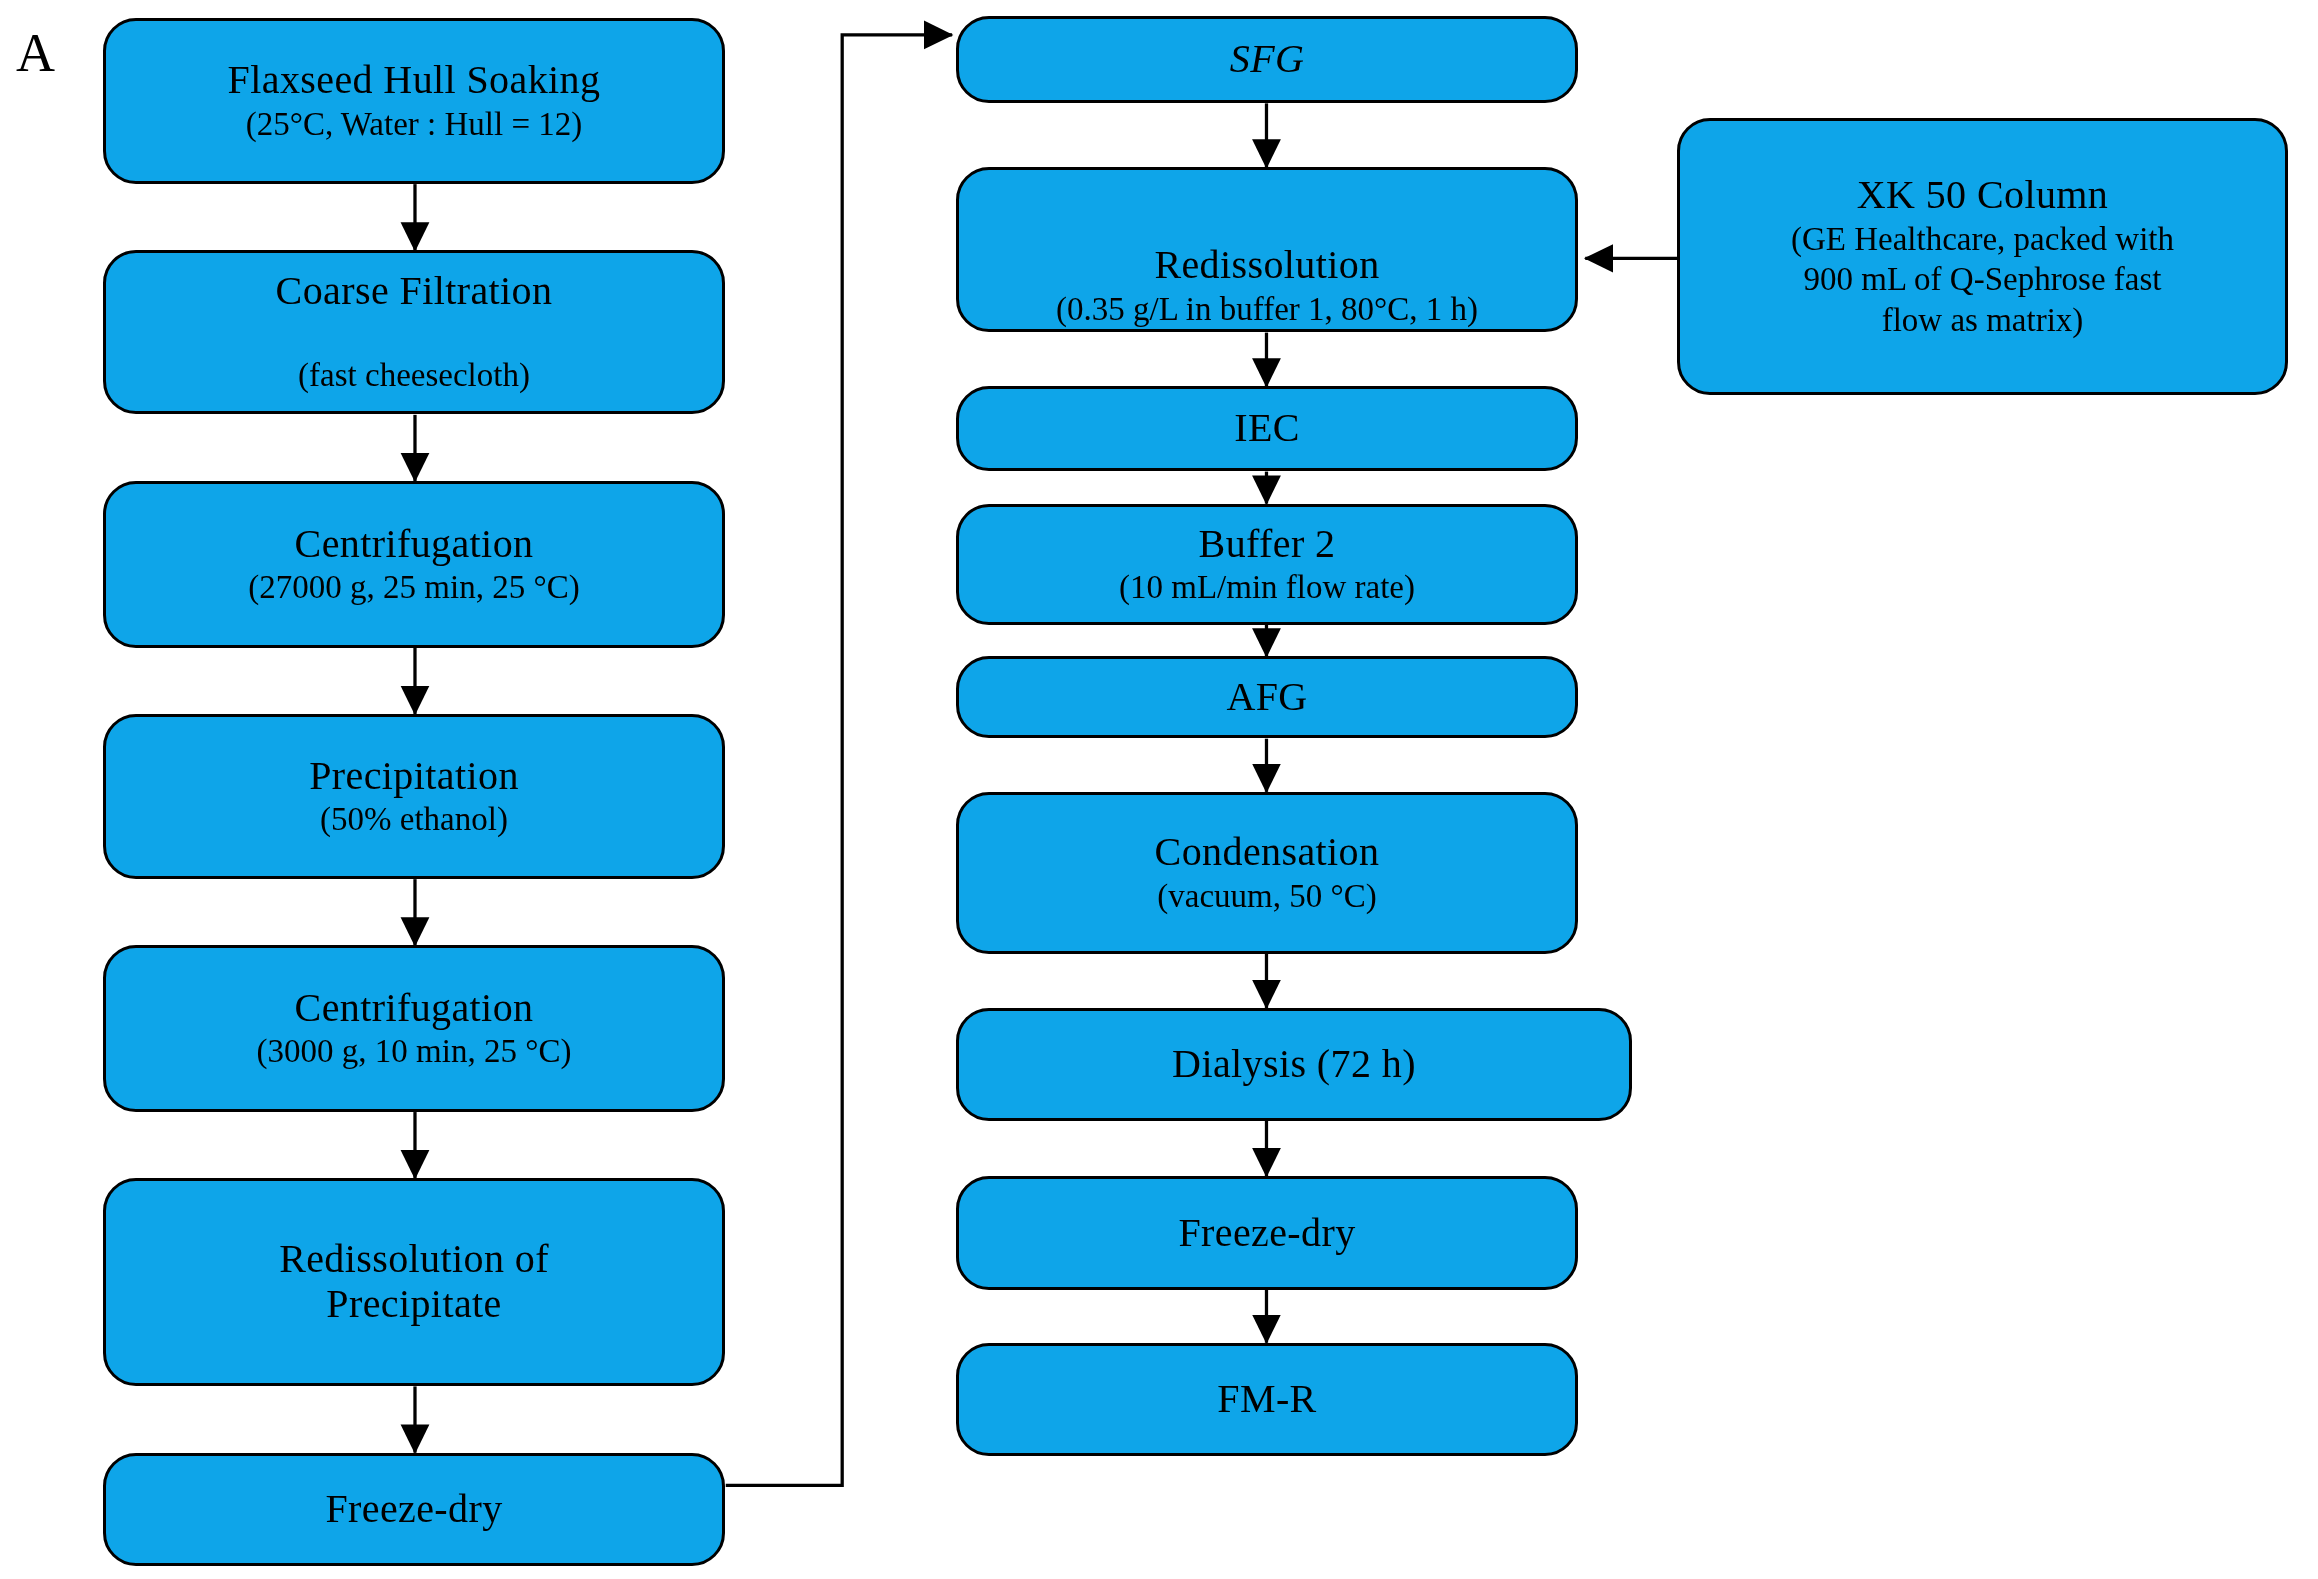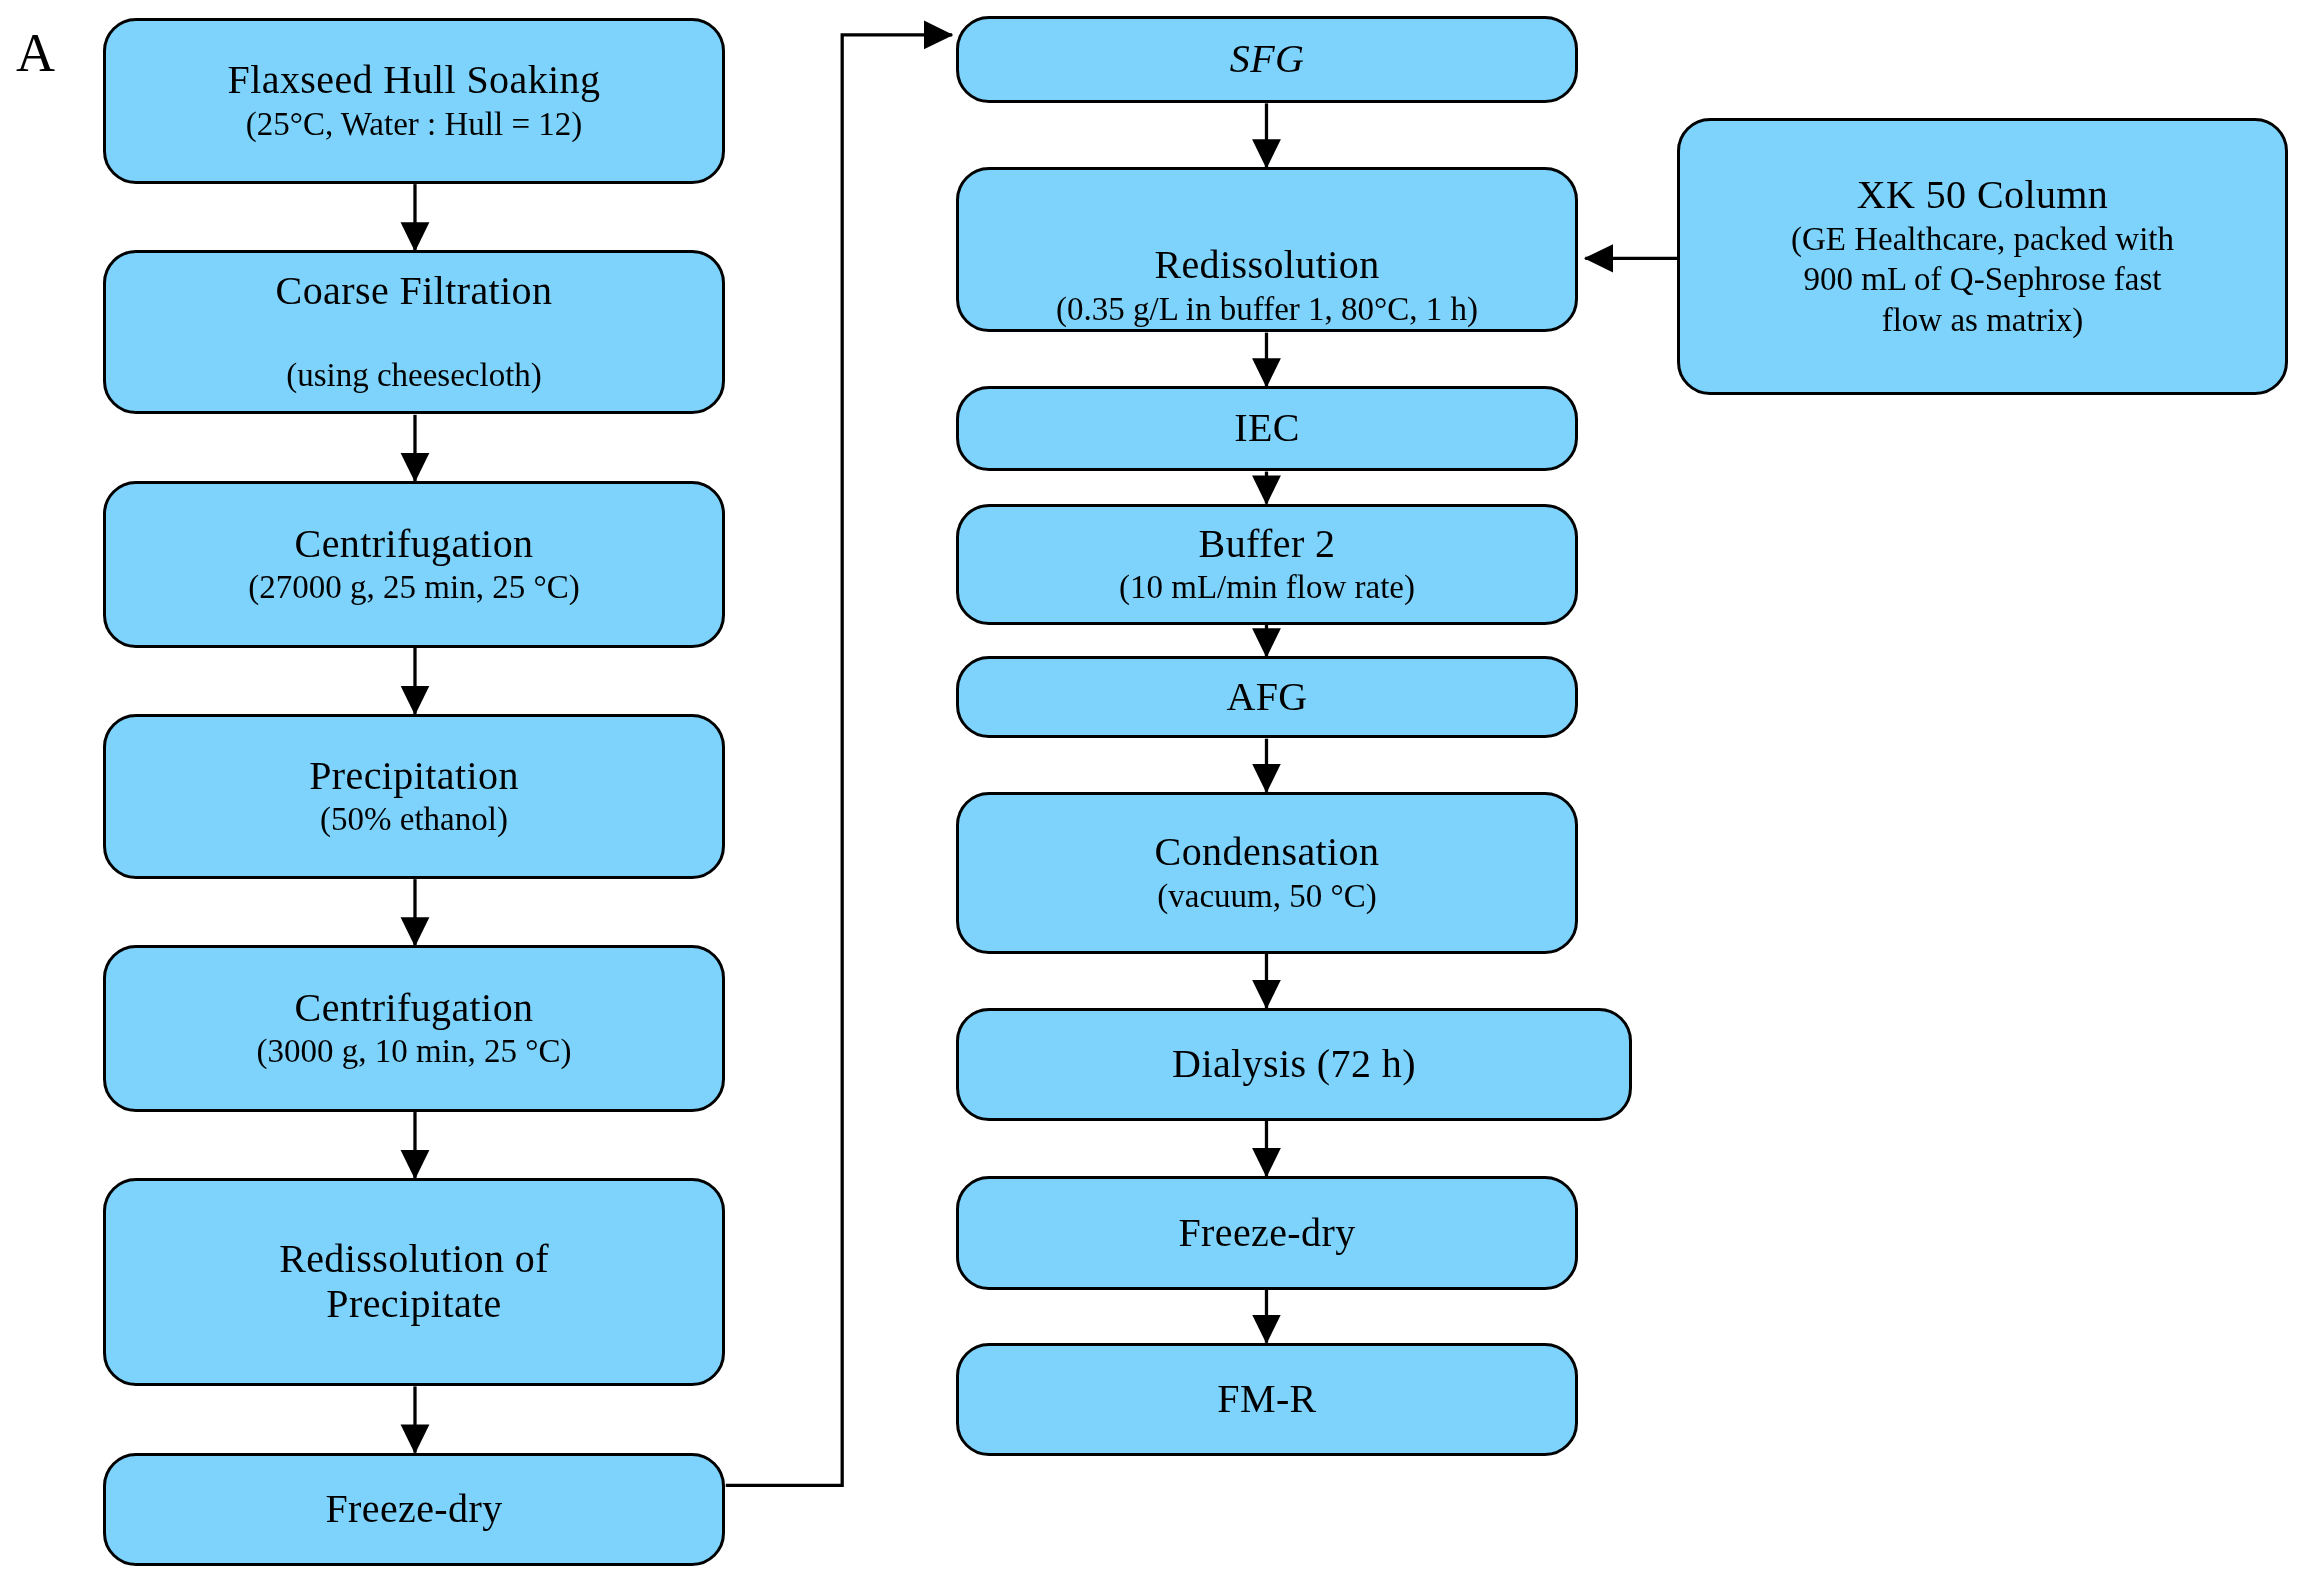--- a/index.html
+++ b/index.html
@@ -7,21 +7,21 @@
        font-family:"Liberation Serif","DejaVu Serif",serif;color:#000;}
   #stage{position:absolute;left:0;top:0;width:2319px;height:1580px;}
 
   .panel-label{position:absolute;font-size:54px;line-height:1;color:#000;}
 
   .node{
     position:absolute;
     box-sizing:border-box;
     border:3.6px solid #000;
     border-radius:33px;
-    background:#7dd3fc;
+    background:#0ea5e9;
     display:flex;
     flex-direction:column;
     align-items:center;
     justify-content:center;
     text-align:center;
     padding:0 13px;
   }
   .node .t1{font-size:40px;line-height:1.12;letter-spacing:0.4px;white-space:nowrap;}
   .node .t1.wrap{white-space:normal;}
   .node .t2{font-size:33px;line-height:1.15;margin-top:2.9px;white-space:nowrap;}
@@ -66,21 +66,21 @@
 
   <div class="panel-label" style="left:16px;top:26px;">A</div>
 
   <div class="node" style="left:103px;top:18px;width:622px;height:166px;">
     <div class="t1">Flaxseed Hull Soaking</div>
     <div class="t2">(25°C, Water : Hull = 12)</div>
   </div>
 
   <div class="node" style="left:103px;top:250px;width:622px;height:164px;gap:40px;">
     <div class="t1">Coarse Filtration</div>
-    <div class="t2">(using cheesecloth)</div>
+    <div class="t2">(fast cheesecloth)</div>
   </div>
 
   <div class="node" style="left:103px;top:481px;width:622px;height:167px;">
     <div class="t1">Centrifugation</div>
     <div class="t2">(27000 g, 25 min, 25 °C)</div>
   </div>
 
   <div class="node" style="left:103px;top:714px;width:622px;height:165px;">
     <div class="t1">Precipitation</div>
     <div class="t2">(50% ethanol)</div>

